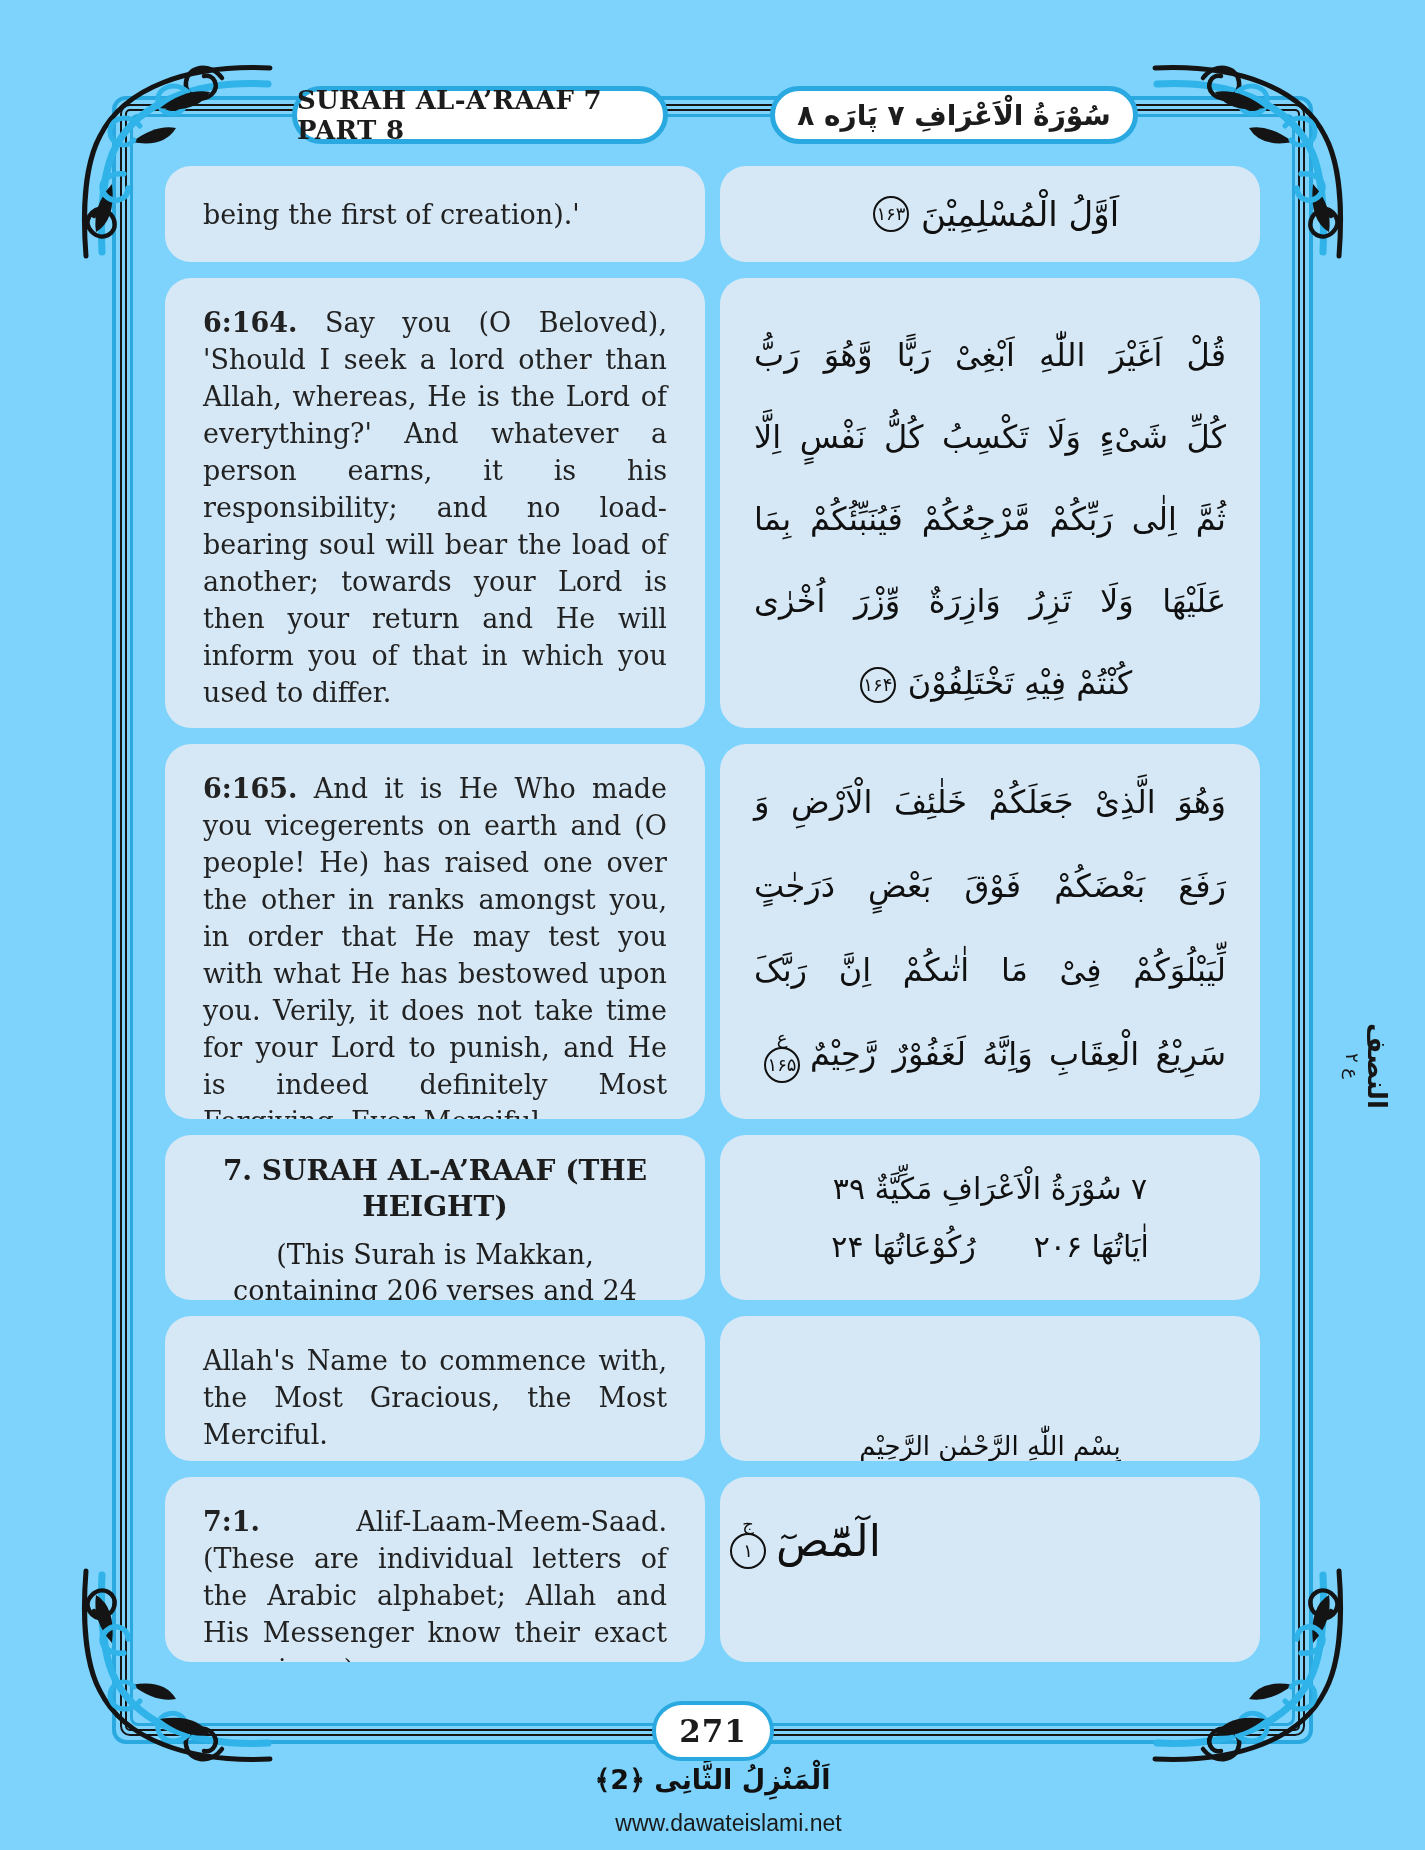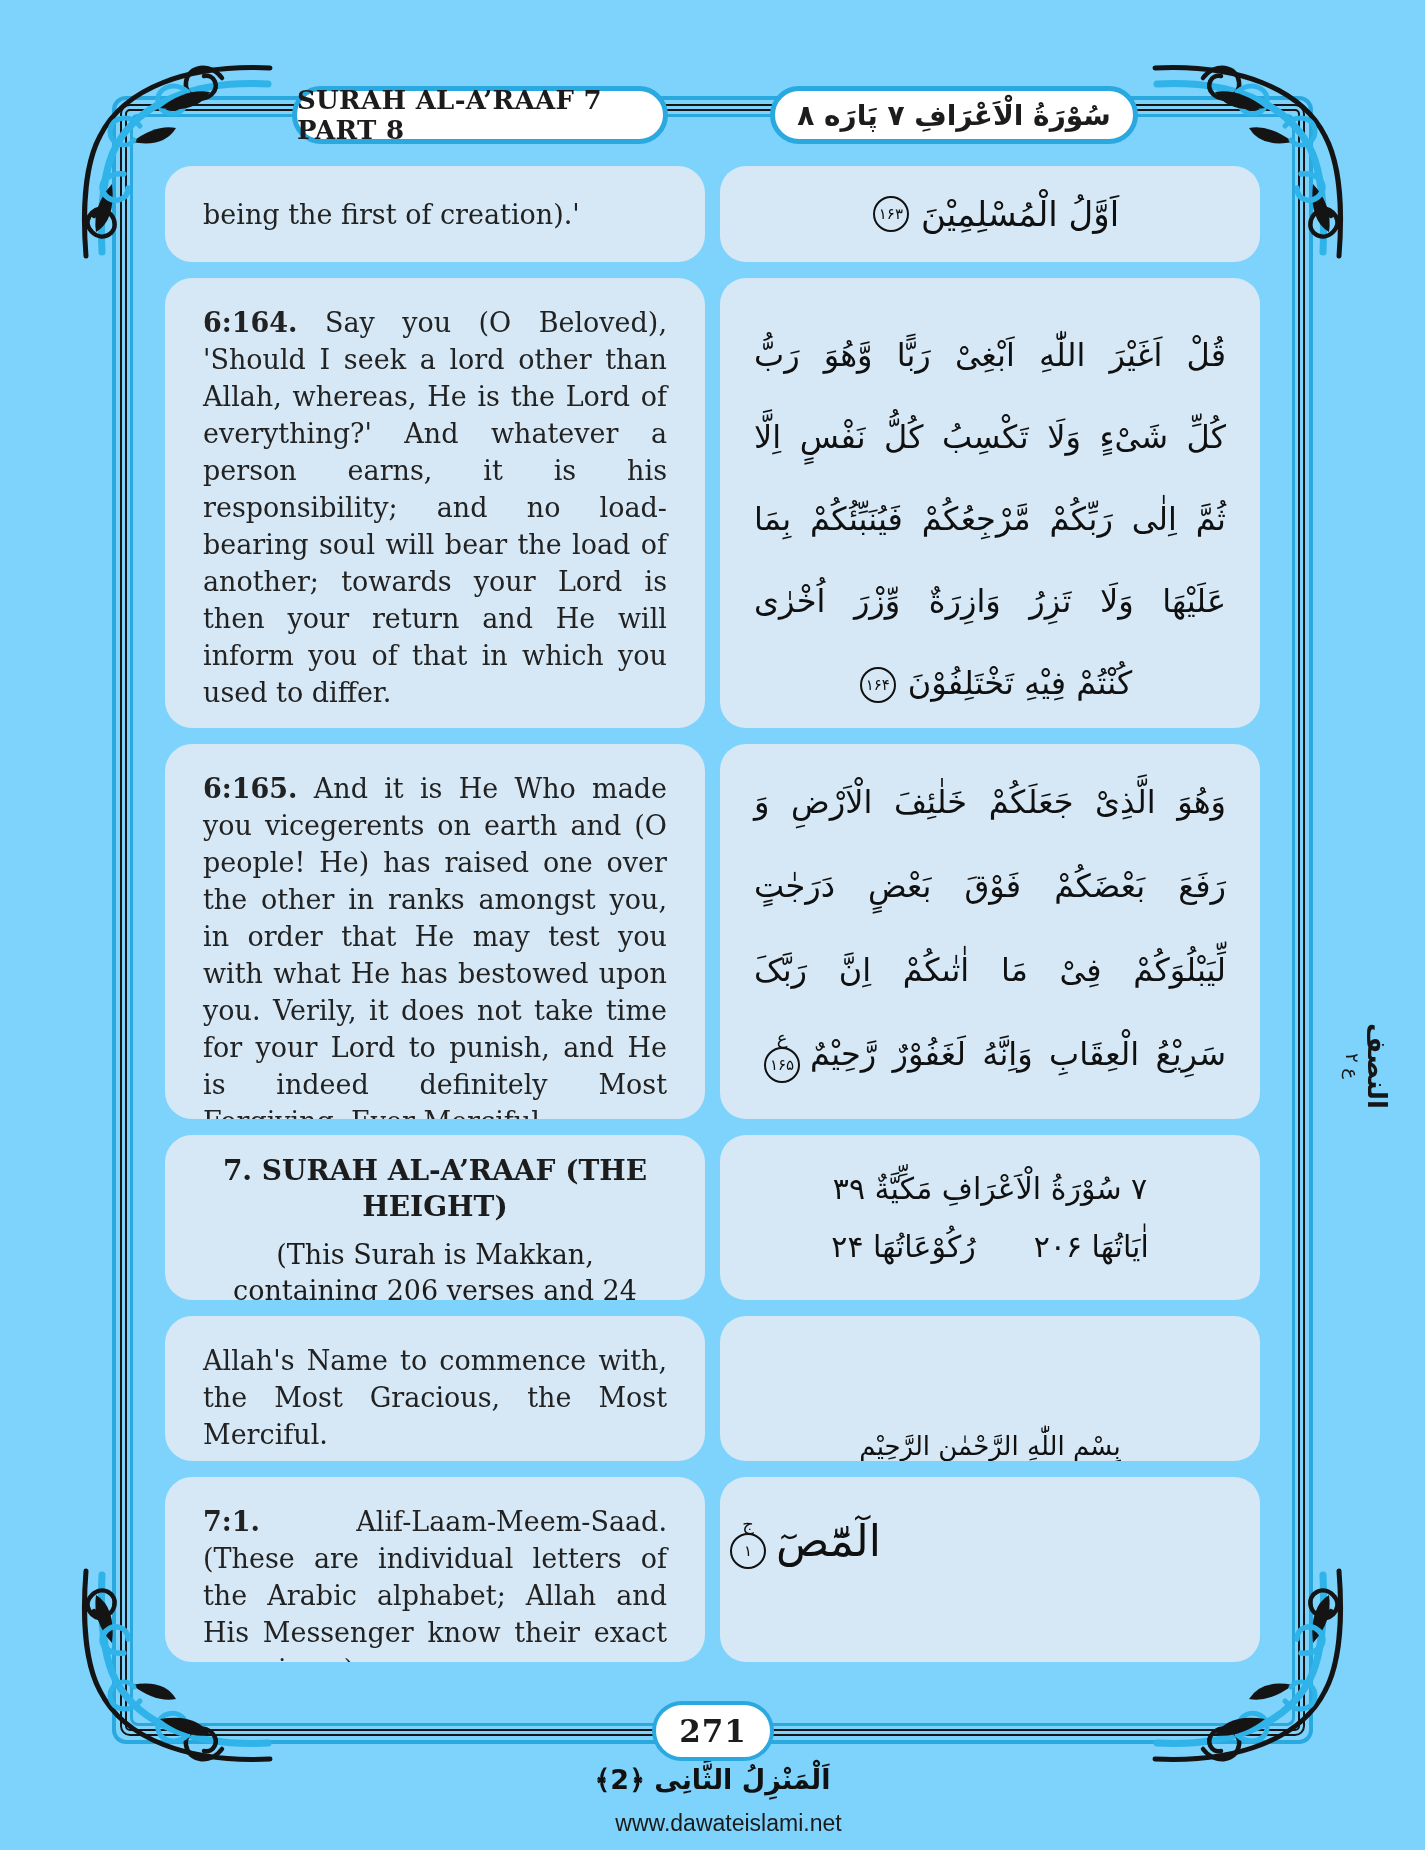--- a/index.html
+++ b/index.html
@@ -26,21 +26,21 @@
     font-weight:bold; font-size:26px; letter-spacing:.3px; }
   .pill-ar { left:770px; top:86px; width:368px; height:58px;
     font-family:"DejaVu Sans", sans-serif; font-weight:bold; font-size:28px; direction:rtl; }
   .pill-page { left:652px; top:1701px; width:122px; height:60px; border-width:4px;
     font-weight:bold; font-size:31px; letter-spacing:1px; }
   
   .content { position:absolute; left:165px; top:166px; width:1095px; z-index:2;
     display:grid; grid-template-columns:540px 540px; column-gap:15px;
     grid-template-rows:96px 450px 375px 165px 145px 185px; row-gap:16px; }
   .panel { background:#d6e8f5; border-radius:26px; overflow:hidden; }
-  .p-en { padding:26px 38px 20px 38px;border-radius:27px; }
+  .p-en { padding:26px 38px 20px 38px; }
   .p-en p { font-size:27px; line-height:37px; text-align:justify; color:#222; }
   .p-en .vnum { font-weight:bold; }
   .p-en.first { padding-top:30px; }
   .p-en.s4 { text-align:center; padding-top:18px; }
   .p-en.s4 .title { font-weight:bold; font-size:28px; line-height:36px; text-align:center; }
   .p-en.s4 .sub { font-size:27px; line-height:36px; text-align:center; margin-top:12px; }
   
   .p-ar { direction:rtl; font-family:"DejaVu Sans", sans-serif; color:#101010; }
   .ar-line { font-size:32px; line-height:82px; padding:0 34px;
     text-align:justify; text-align-last:justify; white-space:nowrap; }
@@ -50,21 +50,21 @@
   .p-ar.s3 { padding-top:16px; } .p-ar.s3 .ar-line { line-height:84px; }
   .p-ar.s4 { display:flex; flex-direction:column; justify-content:center; gap:23px; }
   .p-ar.s4 .ln { font-size:30px; text-align:center; }
   .p-ar.s4 .ln2 { display:flex; justify-content:center; gap:58px; font-size:30px; }
   .p-ar.s5 { display:flex; align-items:flex-end; justify-content:center; font-size:26px; }
   .p-ar.s6 { display:flex; align-items:flex-start; justify-content:flex-end;
     padding:38px 48px 0 0; font-size:44px; }
   
   .vcirc { display:inline-flex; align-items:center; justify-content:center;
     width:36px; height:36px; border:2.5px solid #111; border-radius:50%;
-    font-size:15px; line-height:1; margin:0 12px; vertical-align:middle;
+    font-size:18px; line-height:1; margin:0 12px; vertical-align:middle;
     font-family:"DejaVu Sans", sans-serif; background:transparent; flex:0 0 auto; }
   .stack { display:inline-flex; flex-direction:column; align-items:center;
     vertical-align:middle; margin:0 10px; }
   .stack .mini { font-size:18px; line-height:18px; }
   .stack .vcirc { margin:0; }
   
   .side-marker { position:absolute; top:1035px; right:8px; width:112px; height:62px;
     transform:rotate(90deg); z-index:3; direction:rtl; text-align:center;
     font-family:"DejaVu Sans", sans-serif; color:#161616; }
   .side-marker .lbl { font-size:26px; font-weight:bold; line-height:30px; }

